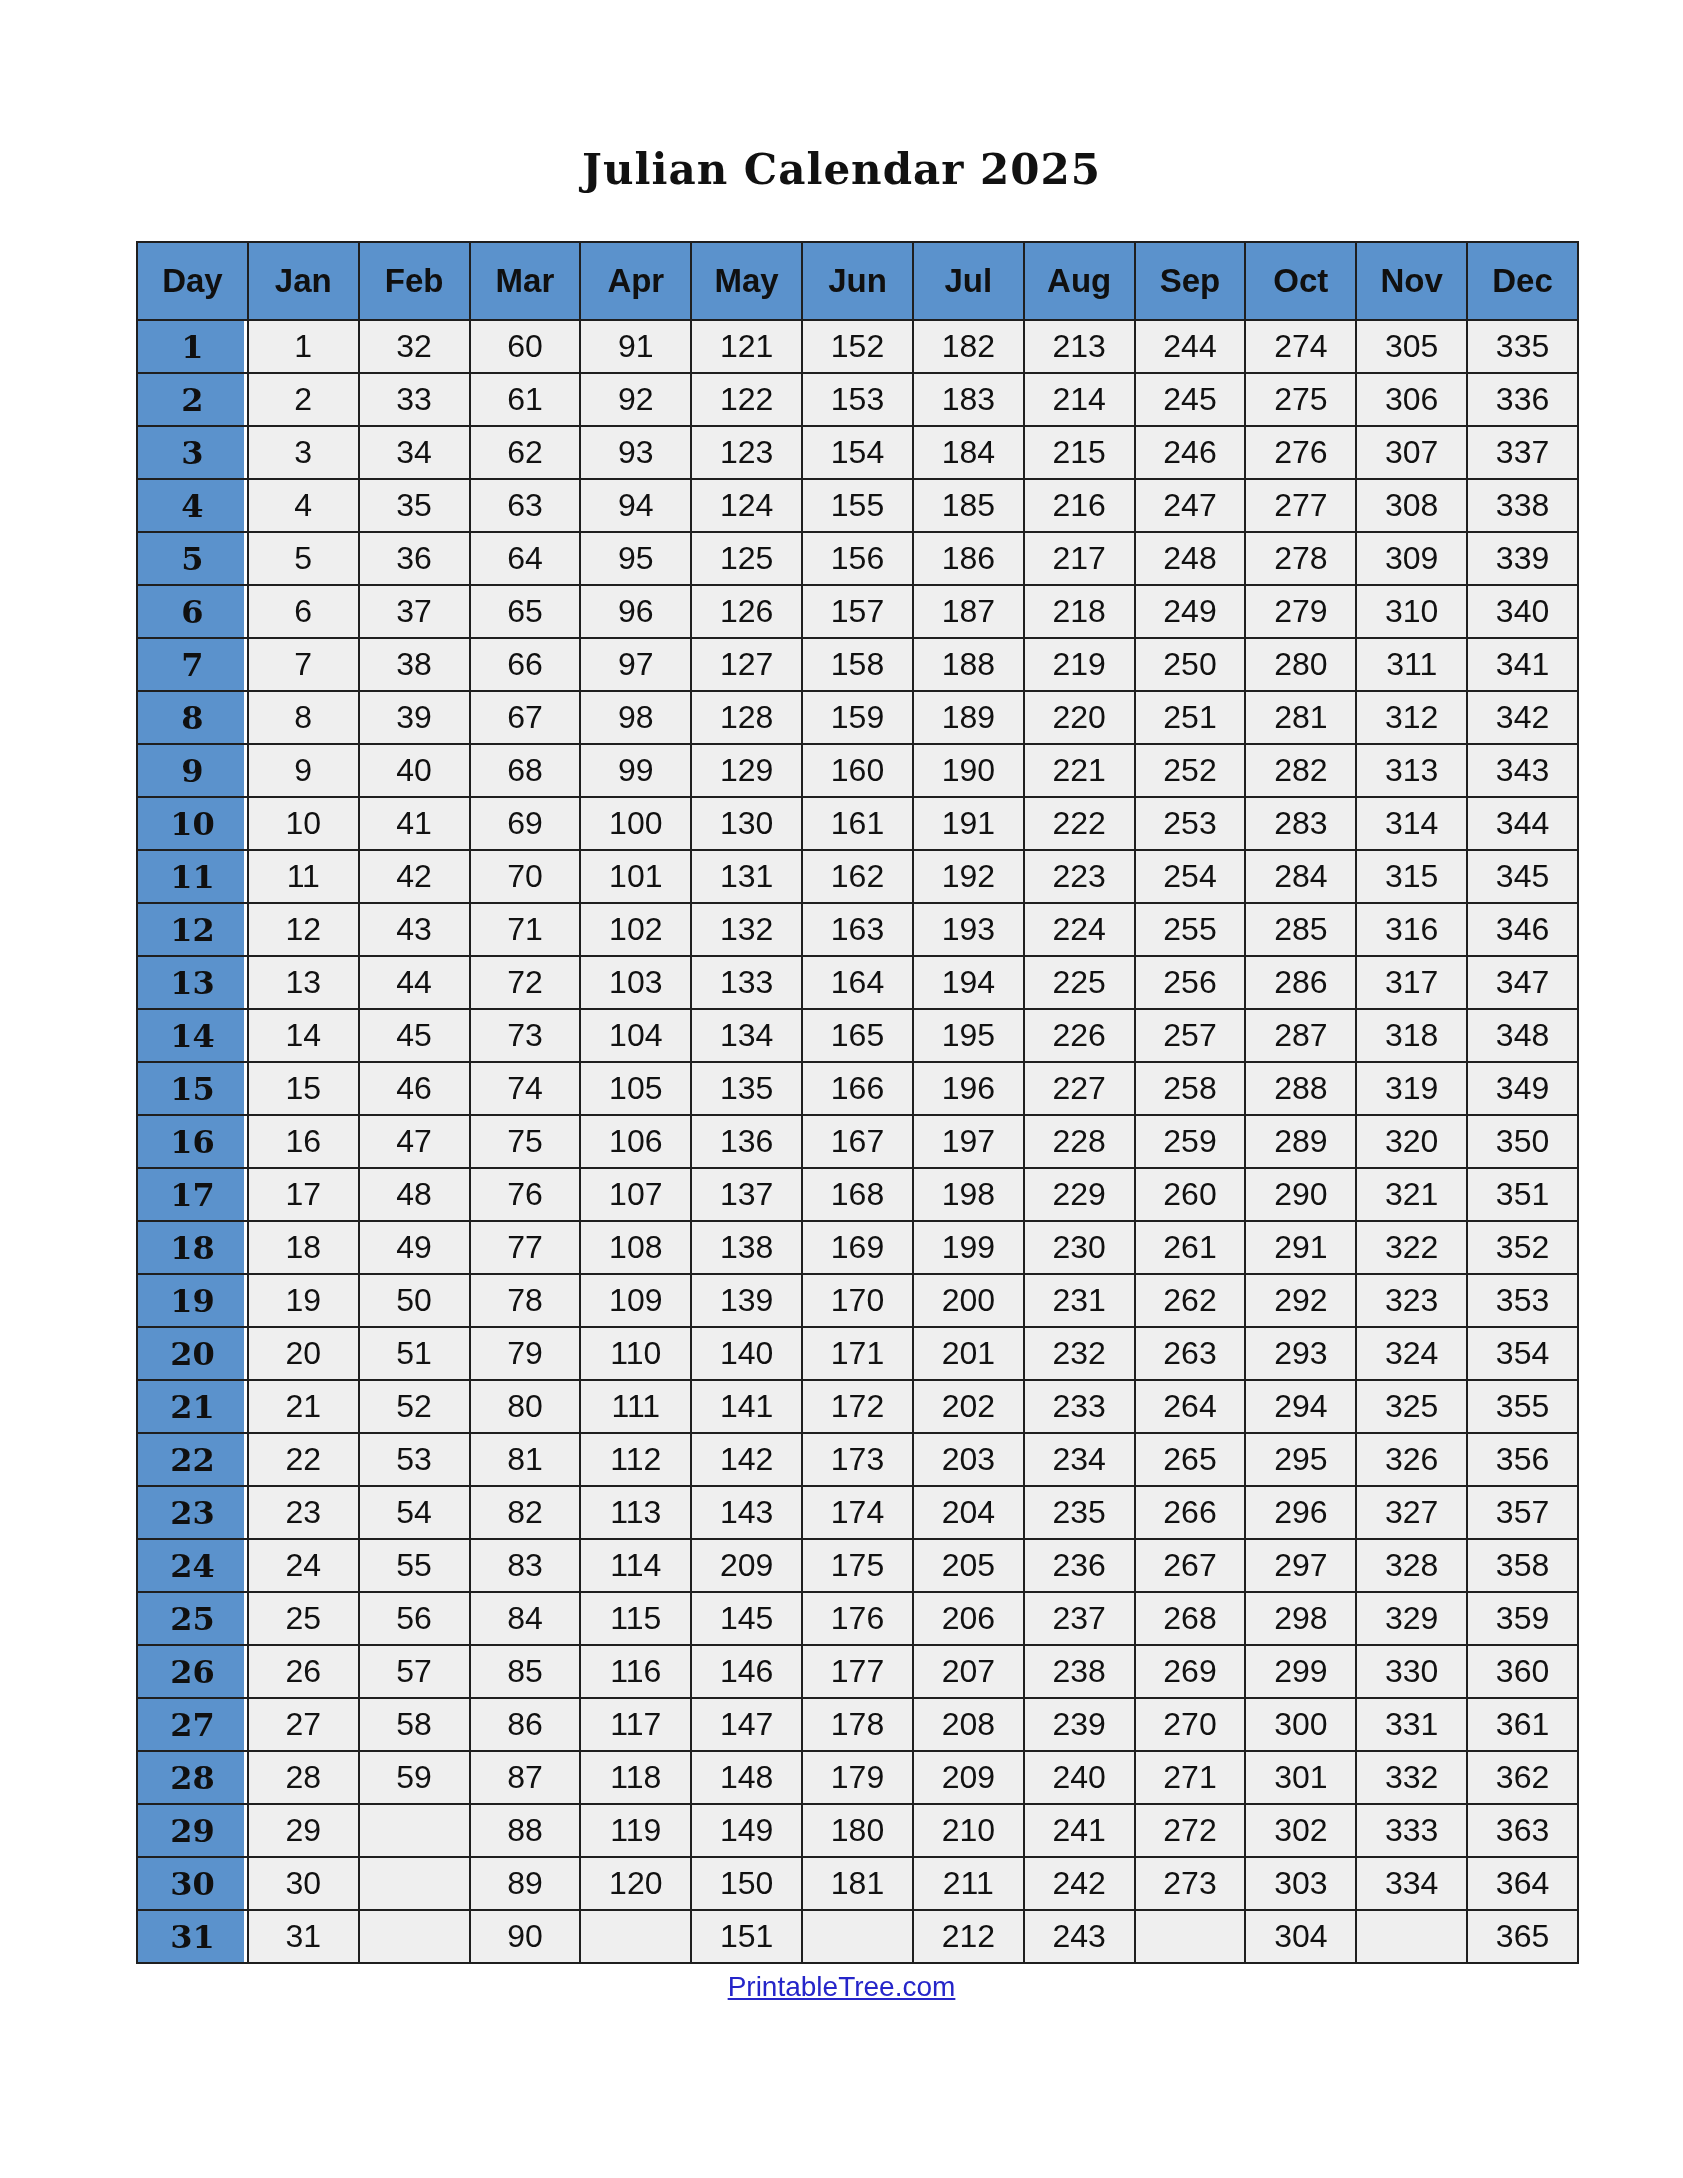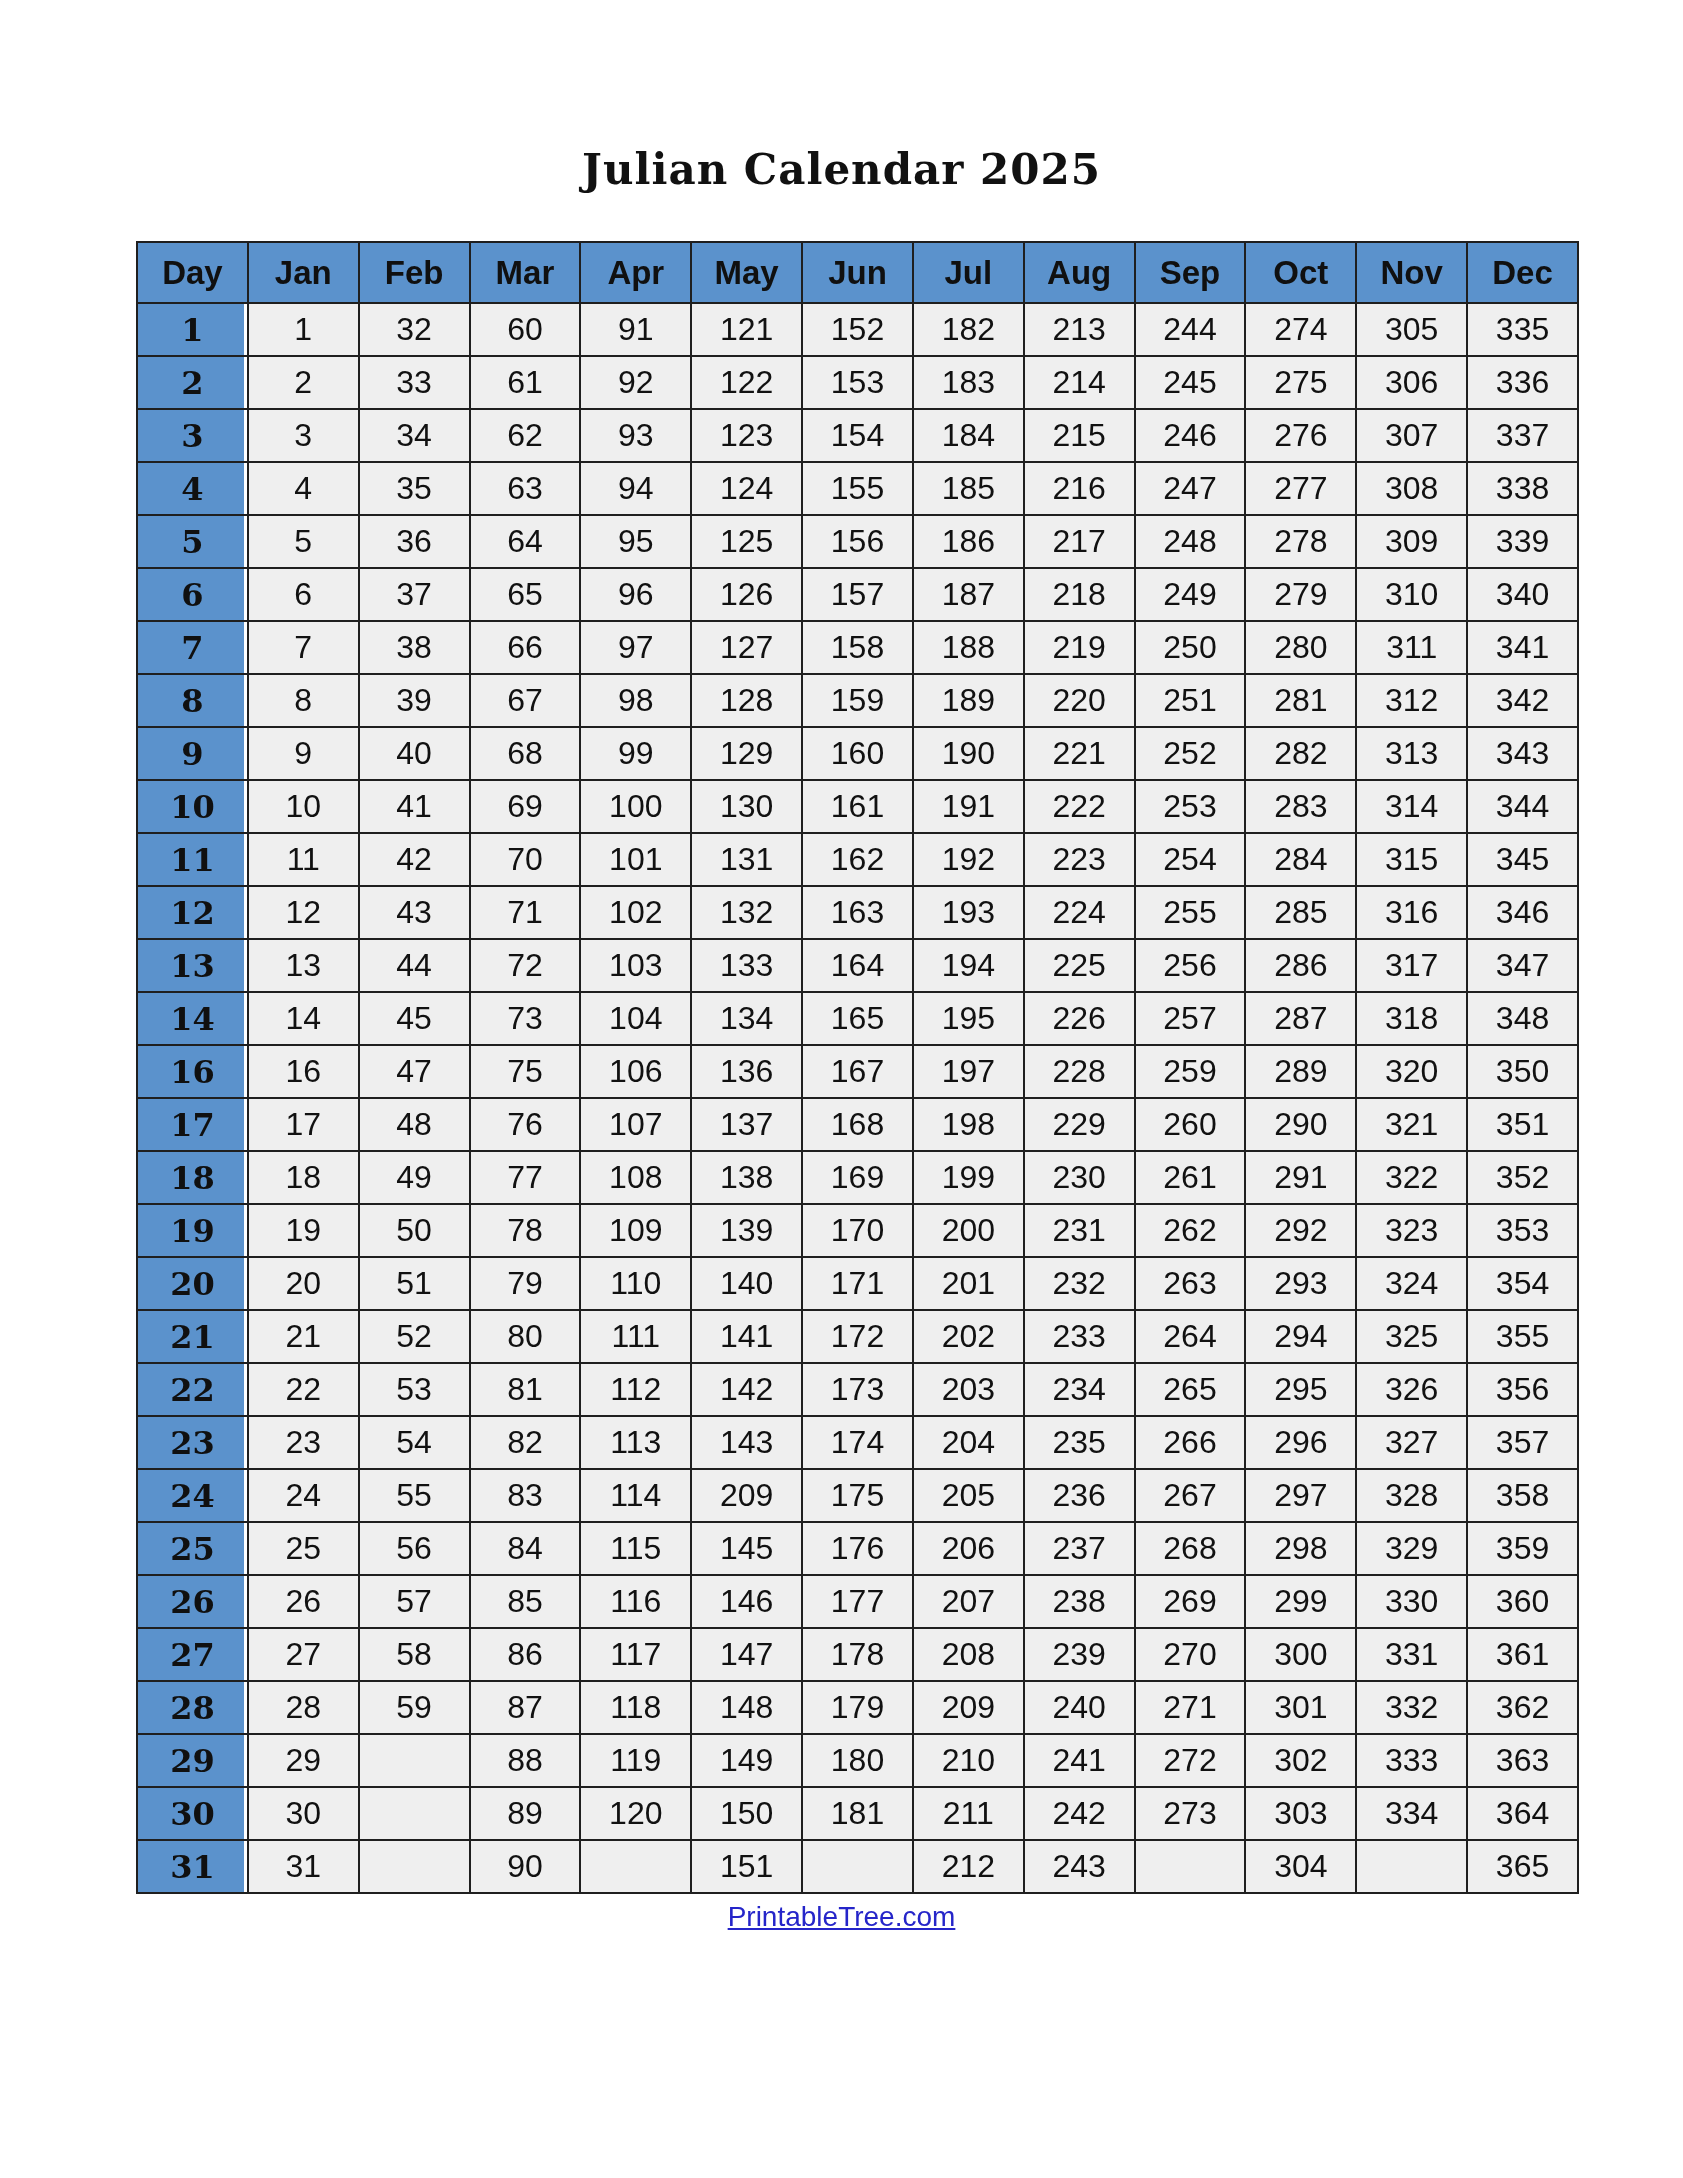--- a/index.html
+++ b/index.html
@@ -35,21 +35,21 @@
   }
   table.calendar th, table.calendar td{
     border:2px solid var(--grid-border);
     text-align:center;
     vertical-align:middle;
     padding:0;
     overflow:hidden;
   }
   thead th{
     background:var(--header-blue);
-    height:61px;
+    height:78px;
     font-family:"Liberation Sans", sans-serif;
     font-weight:bold;
     font-size:33px;
     color:#101010;
   }
   tbody th.day-col{
     background:var(--header-blue);
     font-family:"DejaVu Serif", serif;
     font-weight:bold;
     font-size:32px;
@@ -303,20 +303,35 @@
         <td>134</td>
         <td>165</td>
         <td>195</td>
         <td>226</td>
         <td>257</td>
         <td>287</td>
         <td>318</td>
         <td>348</td>
       </tr>
       <tr>
+        <th class="day-col">15</th>
+        <td>15</td>
+        <td>46</td>
+        <td>74</td>
+        <td>105</td>
+        <td>135</td>
+        <td>166</td>
+        <td>196</td>
+        <td>227</td>
+        <td>258</td>
+        <td>288</td>
+        <td>319</td>
+        <td>349</td>
+      </tr>
+      <tr>
         <th class="day-col">16</th>
         <td>16</td>
         <td>47</td>
         <td>75</td>
         <td>106</td>
         <td>136</td>
         <td>167</td>
         <td>197</td>
         <td>228</td>
         <td>259</td>

